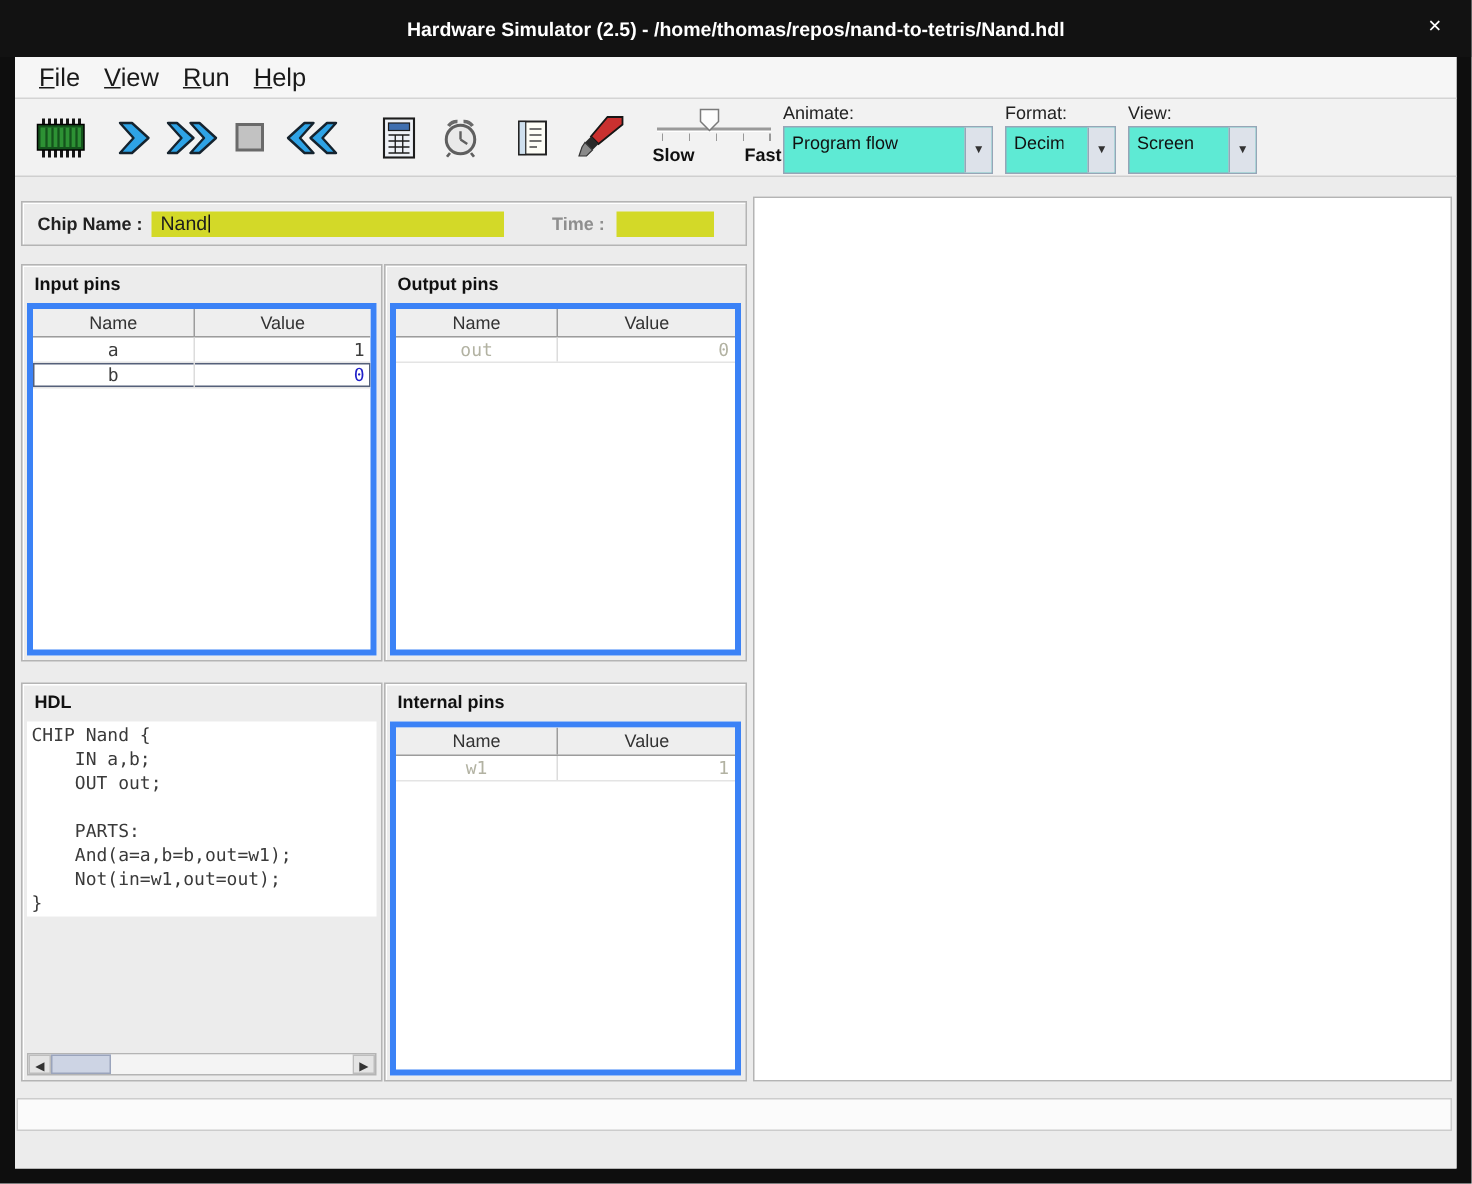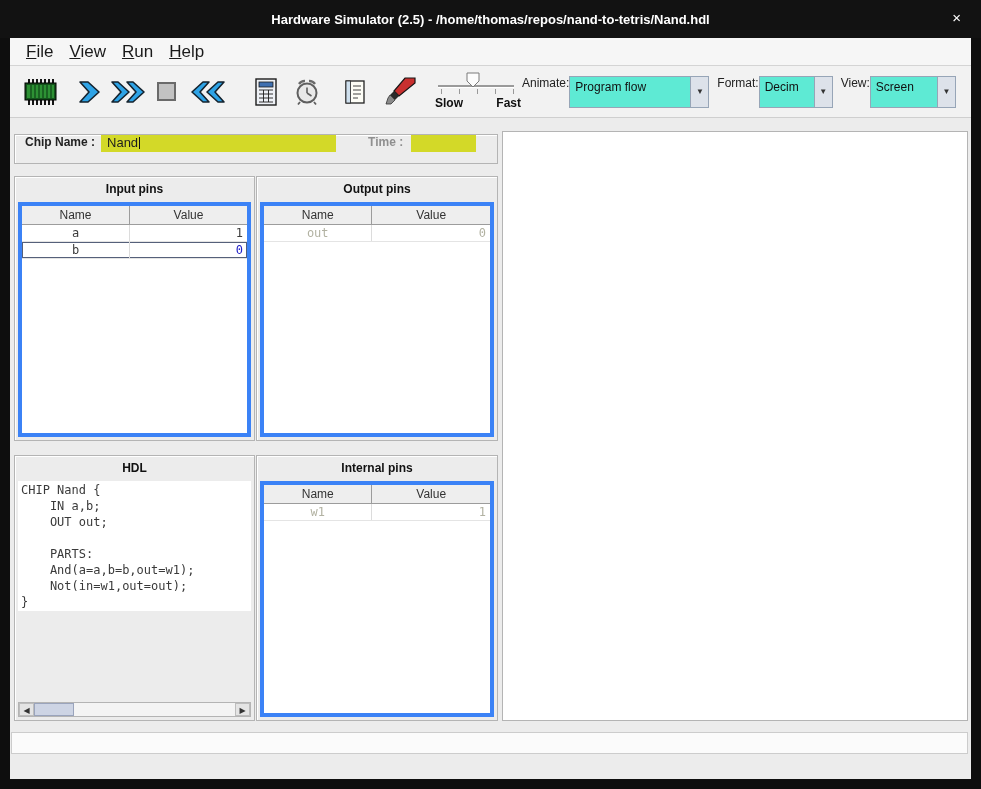--- a/index.html
+++ b/index.html
@@ -27,43 +27,43 @@
 
   
   .slider { position:relative; width:78px; height:42px; margin-right:6px;text-align:center; }
   .slider-track { position:absolute; left:0; right:2px; top:14px; height:2px; background:#9a9a9a; box-shadow:0 1px 0 #ffffff; }
   .slider-ticks { position:absolute; left:3px; right:2px; top:18px; height:5px;
       background:repeating-linear-gradient(90deg,#999 0 1px,transparent 1px 18px); }
   .slider-thumb { position:absolute; left:28px; top:1px; }
   .slider-labels { position:absolute; left:-3px; right:-5px; top:25px; display:flex; justify-content:space-between; font-size:12px; font-weight:bold; color:#111; }
 
   
-  .combo-group { display:flex; flex-direction:row; margin-right:8px; }
+  .combo-group { display:flex; flex-direction:column; margin-right:8px; }
   .combo-label { font-size:12px; color:#222; margin-bottom:2px; }
   .combo { height:32px; display:flex; border:1px solid #97a5b7; background:#5eead4;gap:16px; }
   .combo-animate { width:140px; } .combo-format { width:74px; } .combo-view { width:86px; }
   .combo-value { flex:1; font-size:12px; color:#111; padding:3px 4px 0 5px; white-space:nowrap; overflow:hidden; }
   .combo-btn { width:18px; background:#dde2ea; border-left:1px solid #97a5b7; font-size:8px; color:#333; display:flex; align-items:center; justify-content:center; }
 
   
   .content { position:relative; flex:1; background:#ececec; overflow:hidden; }
 
   .etched { border:1px solid #b4b4b4; box-shadow:inset 1px 1px 0 #ffffff; }
 
   
-  .chipbar { position:absolute; left:4px; top:16px; width:484px; height:30px; display:flex; align-items:flex-start; background:#ececec; }
+  .chipbar { position:absolute; left:4px; top:16px; width:484px; height:30px; display:flex; align-items:center; background:#ececec; }
   .chip-label { font-size:12px; font-weight:bold; color:#222; margin-left:10px; white-space:nowrap; }
   .chip-input { width:235px; height:17px; background:#d3d928; margin-left:6px; font-size:13px; color:#1d1d1d; padding:0 6px; line-height:16px; white-space:nowrap; overflow:hidden; }
   .caret { display:inline-block; width:1px; height:12px; background:#111; vertical-align:-2px; margin-left:1px; }
   .time-label { font-size:12px; font-weight:bold; color:#8f8f8f; margin-left:32px; white-space:nowrap; }
   .time-input { width:65px; height:17px; background:#d3d928; margin-left:8px; font-size:13px; color:#1d1d1d; padding:0 2px; }
 
   
   .panel { position:absolute; background:#ececec; }
-  .panel-title { font-size:12px; font-weight:bold; color:#111; padding:5px 8px 3px;text-align:center; }
+  .panel-title { font-size:12px; font-weight:bold; color:#111; padding:5px 8px 3px; }
   .panel-input    { left:4px;   top:58px;  width:241px; height:265px; }
   .panel-output   { left:246px; top:58px;  width:242px; height:265px; }
   .panel-hdl      { left:4px;   top:337px; width:241px; height:266px; }
   .panel-internal { left:246px; top:337px; width:242px; height:266px; }
 
   
   .pins-table { position:absolute; left:3px; right:3px; top:25px; bottom:3px; background:#fff; border:4px solid #3b82f6; overflow:hidden; }
   .thead { display:flex; height:19px; background:#eeeeee; border-bottom:1px solid #9c9c9c; }
   .th { font-size:12px; color:#333; text-align:center; line-height:18px; }
   .th.name { flex:0 0 48%; border-right:1px solid #9c9c9c; }

